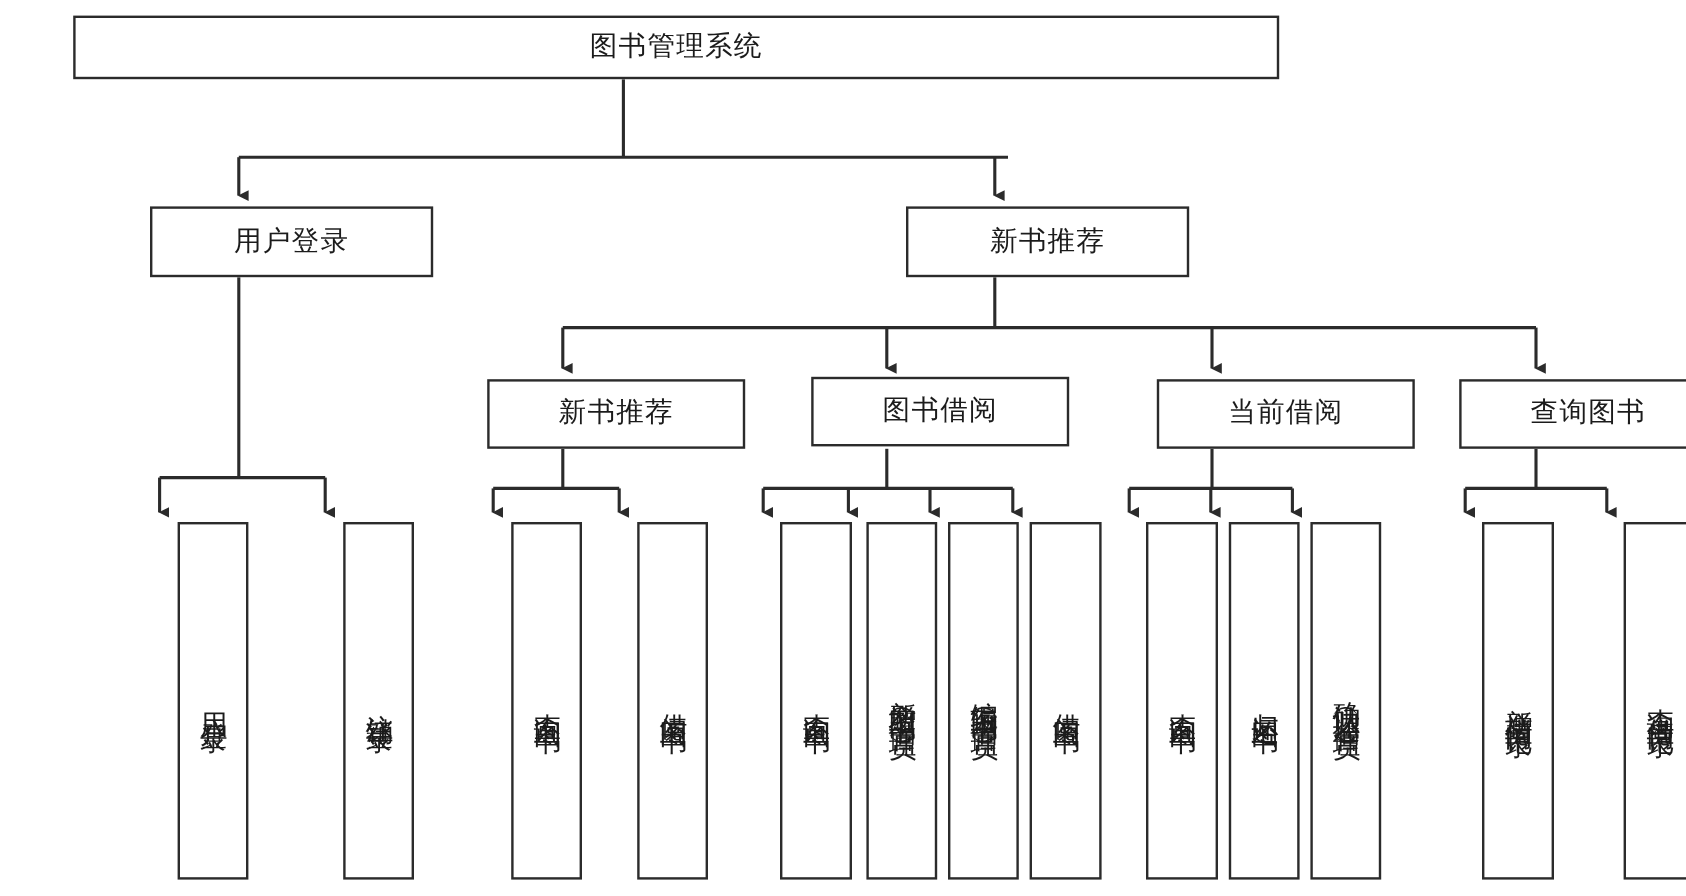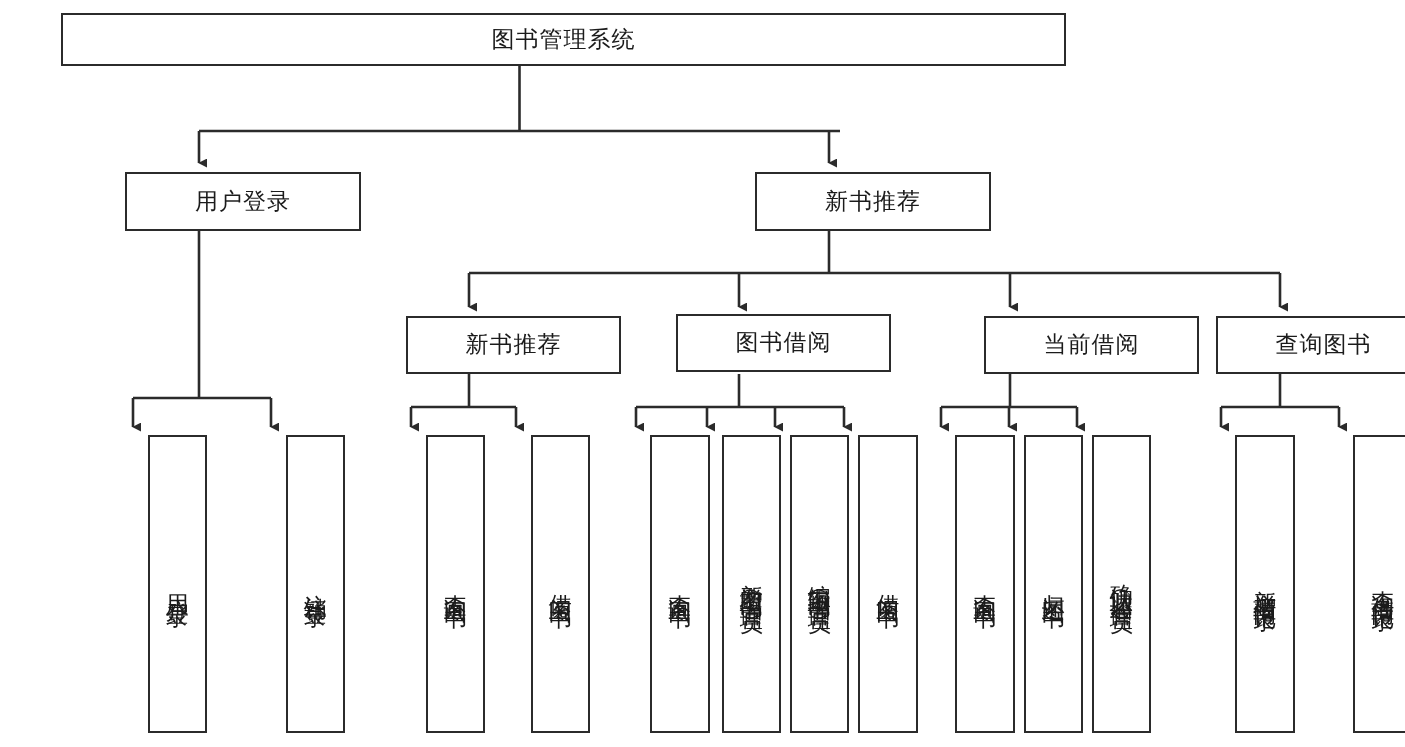--- a/index.html
+++ b/index.html
@@ -134,21 +134,21 @@
   <div class="node h" style="left:711px; top:172px; width:236px; height:59px;">
     <span class="lbl">新书推荐</span>
   </div>
 
   <div class="node h" style="left:362px; top:316px; width:215px; height:58px;">
     <span class="lbl">新书推荐</span>
   </div>
   <div class="node h" style="left:632px; top:314px; width:215px; height:58px;">
     <span class="lbl">图书借阅</span>
   </div>
-  <div class="node h" style="left:940px; top:316px; width:215px; height:58px;">
+  <div class="node h" style="left:920px; top:316px; width:215px; height:58px;">
     <span class="lbl">当前借阅</span>
   </div>
   <div class="node h" style="left:1172px; top:316px; width:215px; height:58px;">
     <span class="lbl">查询图书</span>
   </div>
 
   <div class="node v" style="left:104px; top:435px; width:59px; height:298px;">
     <span class="lbl">用户登录</span>
   </div>
   <div class="node v" style="left:242px; top:435px; width:59px; height:298px;">

